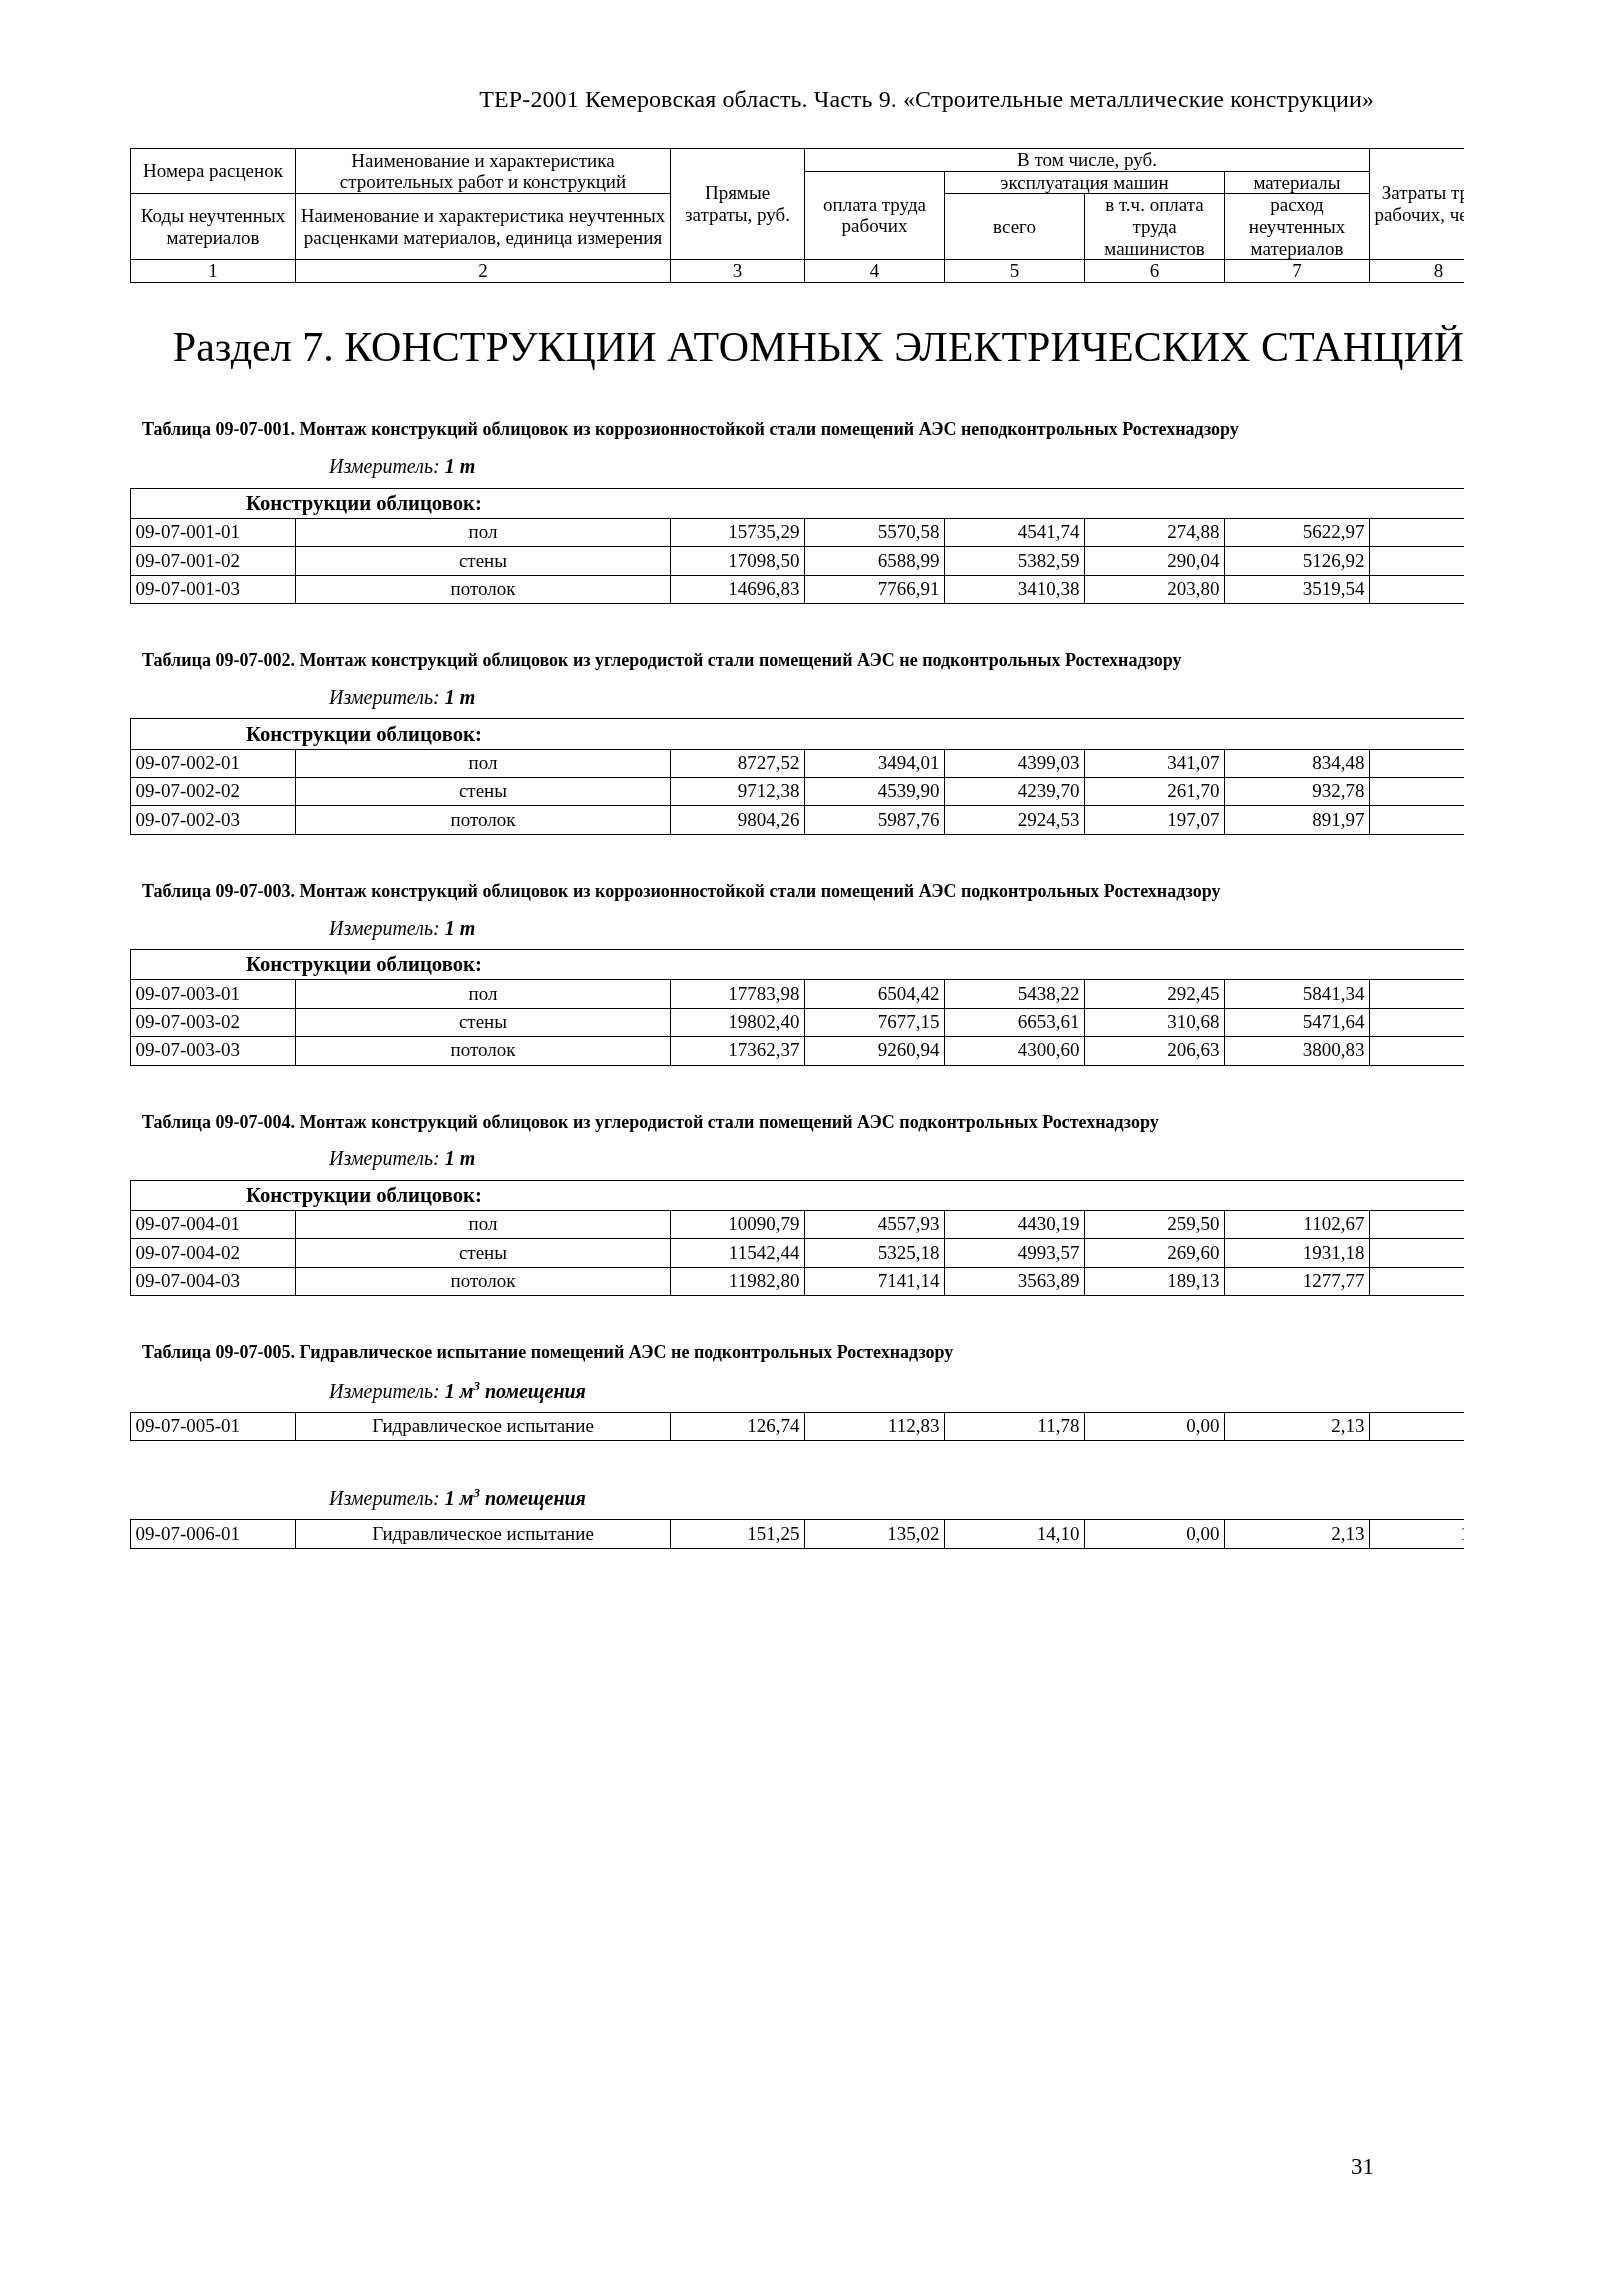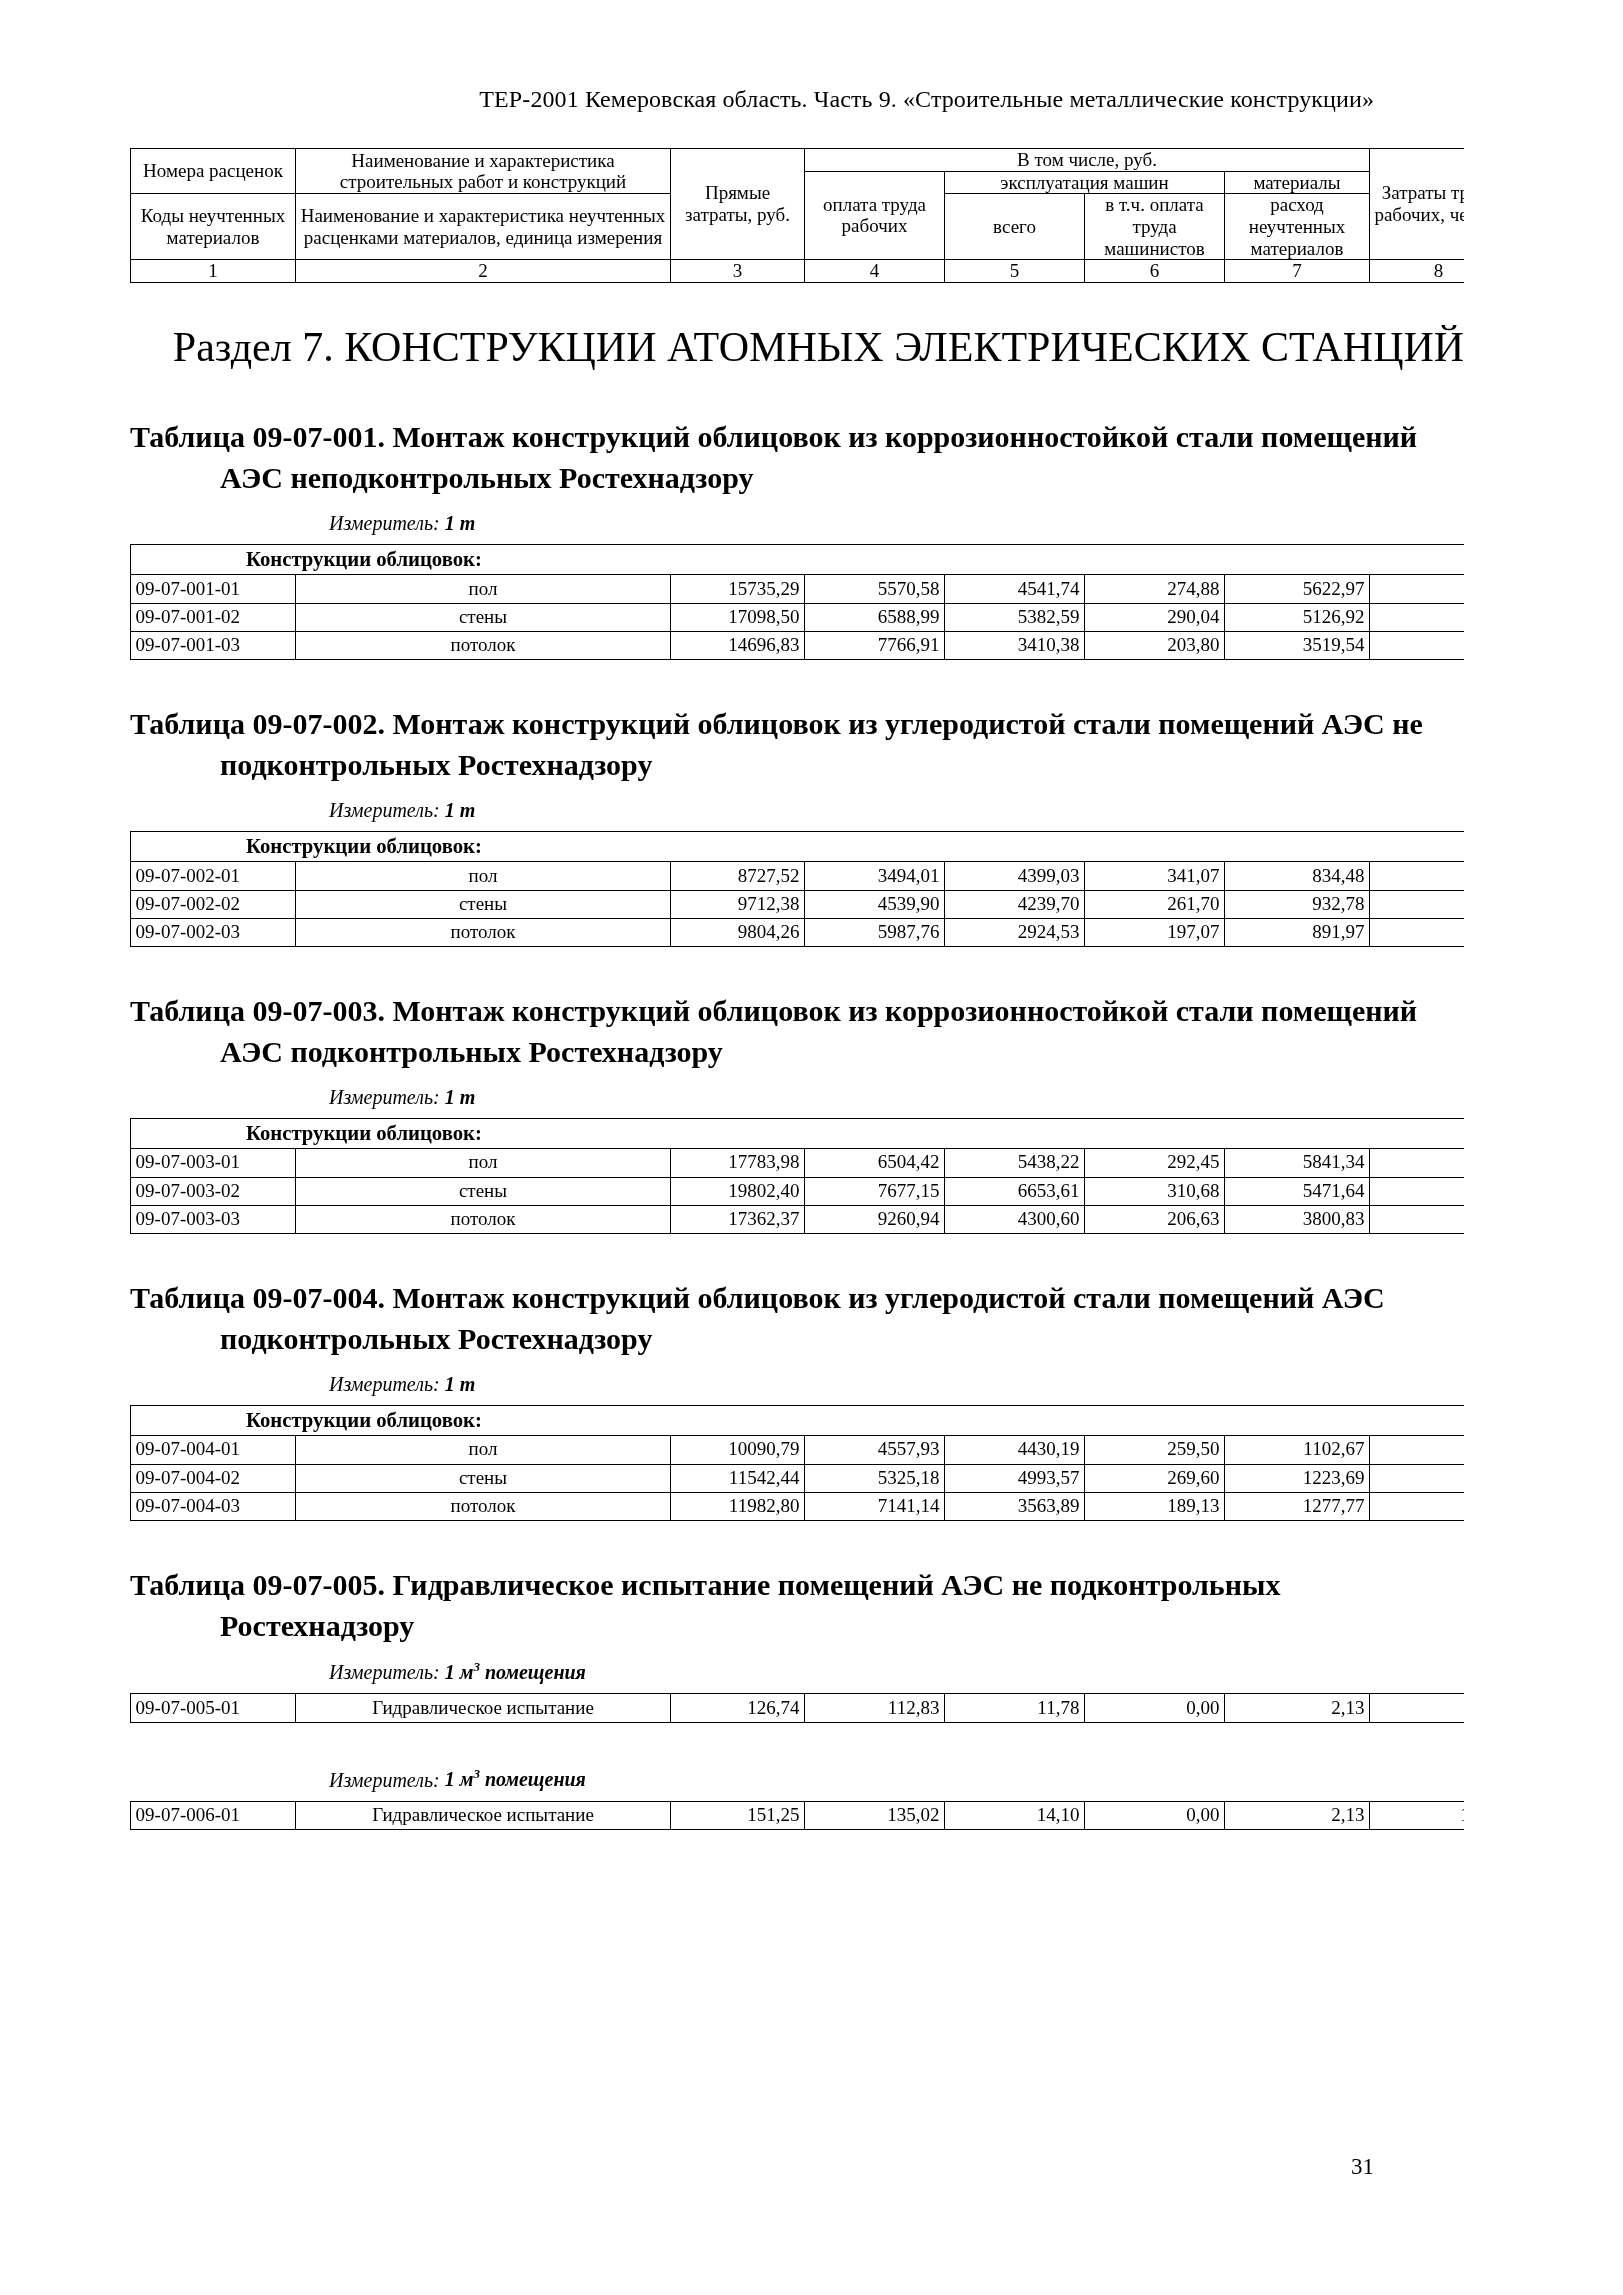--- a/index.html
+++ b/index.html
@@ -81,25 +81,25 @@
     text-align: center;
     font-weight: bold;
     font-size: 29px;
     margin: 40px 46px 0 46px;
     line-height: 1.3;
   }
 
   .tbl-block { margin-top: 44px; }
   .tbl-title {
     font-weight: bold;
-    font-size: 30px;
+    font-size: 18px;
     line-height: 1.34;
     padding-left: 90px;
     text-indent: -90px;
-    margin: 0 69px 0 0;
+    margin: 0 69px 0 12px;
   }
   .measure {
     font-size: 20px;
     margin: 13.8px 0 9.2px 199px;
     font-style: italic;
   }
   .measure b { font-weight: bold; }
 
   table.data {
     border-collapse: collapse;
@@ -372,21 +372,21 @@
                 <td class="num">1102,67</td>
                 <td class="num">377</td>
               </tr>
               <tr>
                 <td class="code">09-07-004-02</td>
                 <td class="name">стены</td>
                 <td class="num">11542,44</td>
                 <td class="num">5325,18</td>
                 <td class="num">4993,57</td>
                 <td class="num">269,60</td>
-                <td class="num">1223,69</td>
+                <td class="num">1931,18</td>
                 <td class="num">434</td>
               </tr>
               <tr>
                 <td class="code">09-07-004-03</td>
                 <td class="name">потолок</td>
                 <td class="num">11982,80</td>
                 <td class="num">7141,14</td>
                 <td class="num">3563,89</td>
                 <td class="num">189,13</td>
                 <td class="num">1277,77</td>

